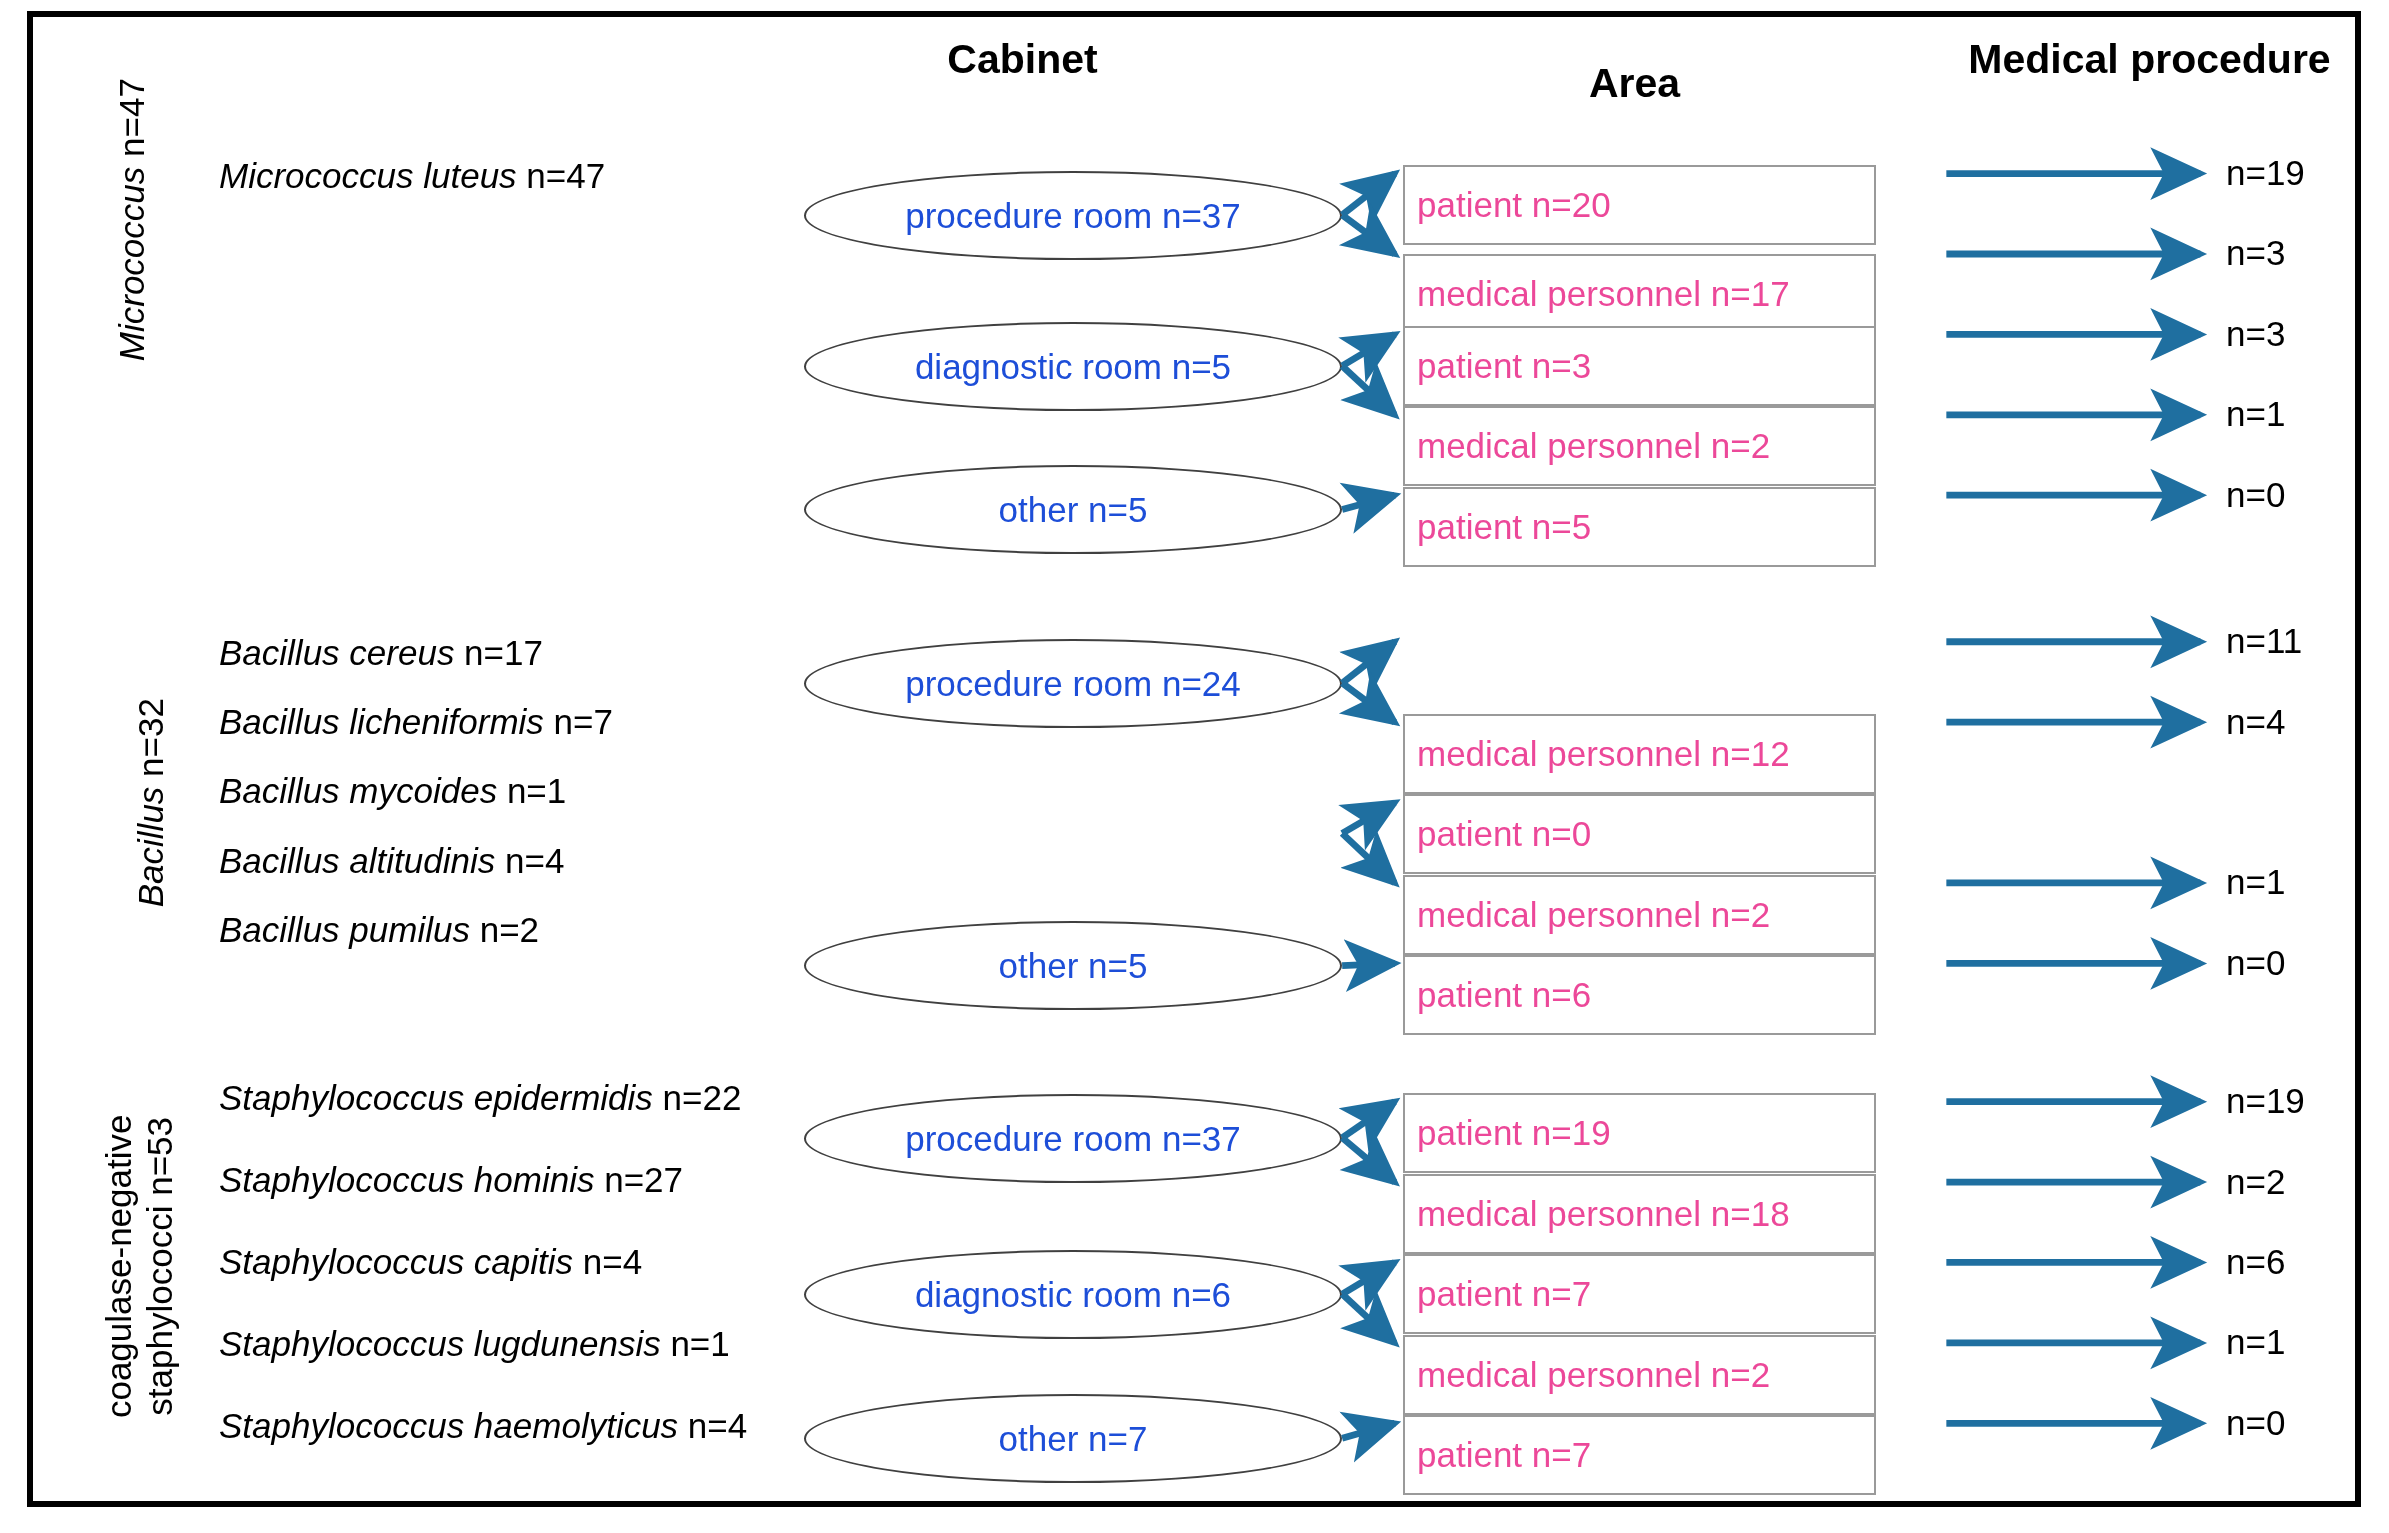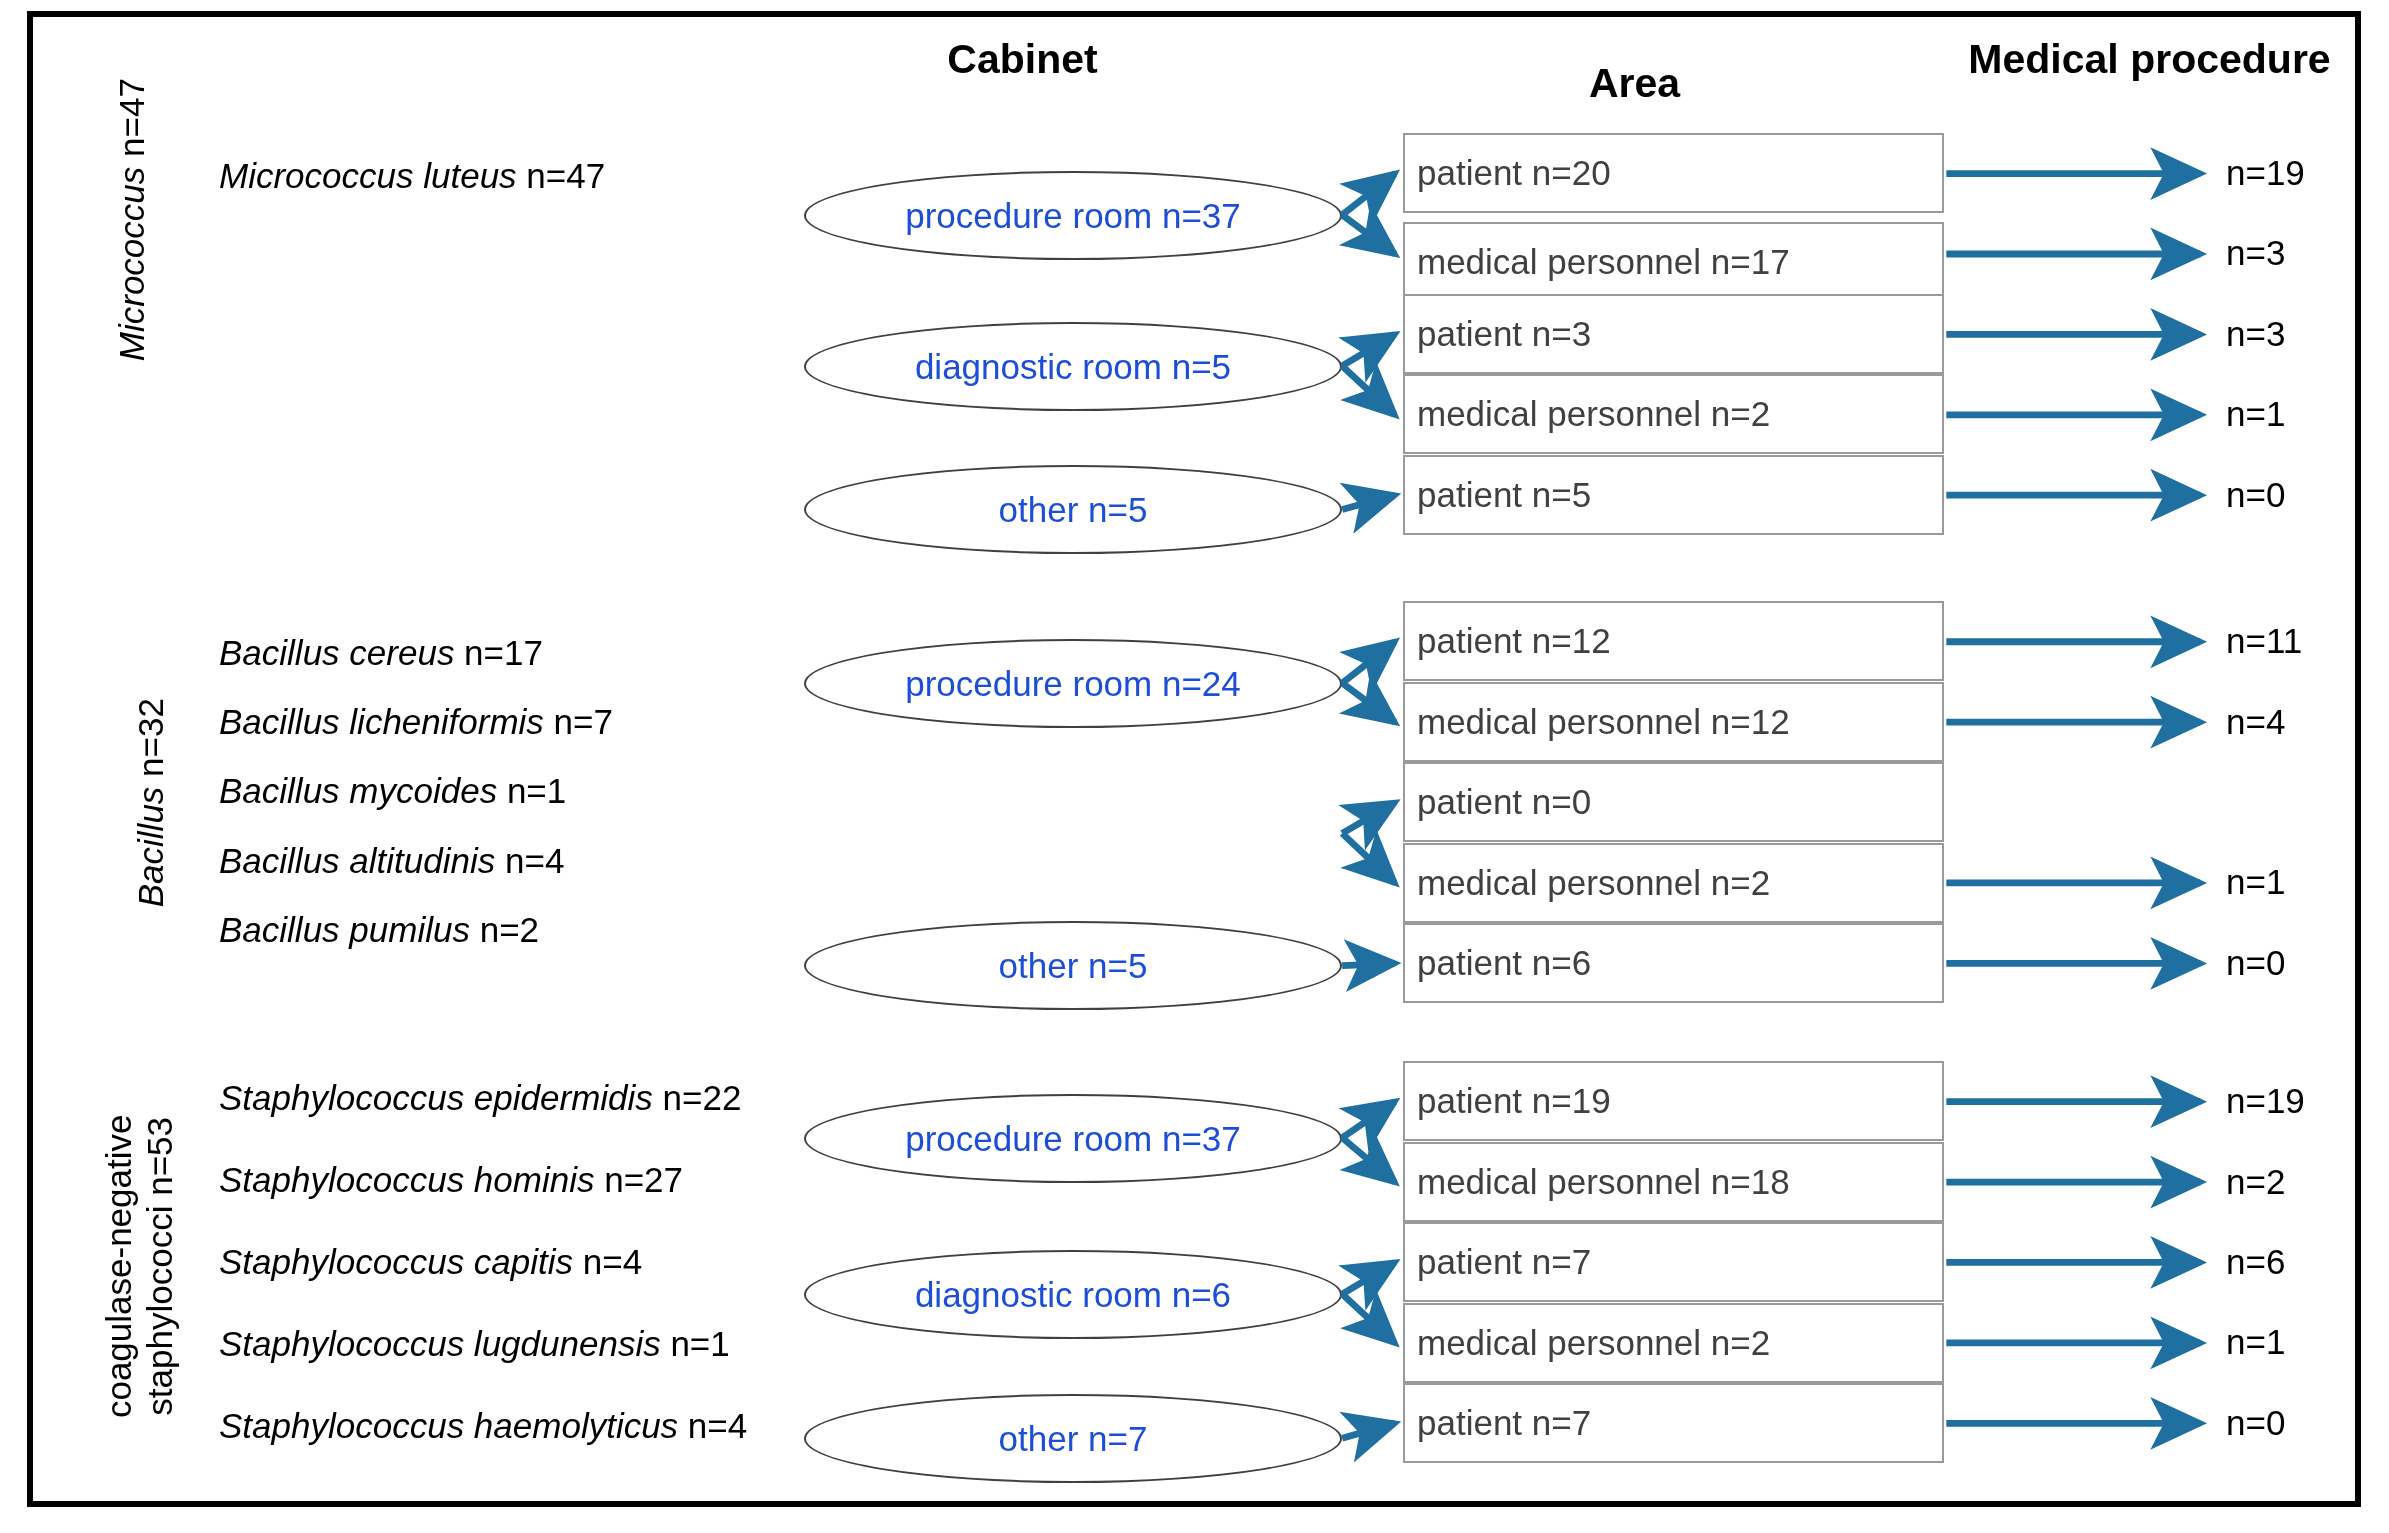--- a/index.html
+++ b/index.html
@@ -81,30 +81,31 @@
     justify-content:center;
     font-size:35px;
     color:#1d4ed8;
     white-space:nowrap;
   }
 
   
   .abox{
     position:absolute;
     left:1403px;
-    width:541px;
+    width:473px;
     height:80px;
     border:2.3px solid #9a9a9a;
     box-sizing:border-box;
     background:#ffffff;
     display:flex;
     align-items:center;
     font-size:35px;
-    color:#404040;
-    white-space:nowrap;
+    color:#ec4899;
+    white-space:nowrap;
+    margin-top:32px;
   }
   .abox span{ padding-left:12px; }
 
   
   .proc-val{
     position:absolute;
     left:2226px;
     font-size:35px;
     color:#000;
     white-space:nowrap;
@@ -194,23 +195,20 @@
     <span class="sci">Bacillus pumilus</span><span class="cnt"> n=2</span>
   </div>
 
   <div class="oval" style="left:804px; top:639px;">
     <span>procedure room n=24</span>
   </div>
   <div class="oval" style="left:804px; top:921px;">
     <span>other n=5</span>
   </div>
 
-  <div class="abox" style="top:601px;">
-    <span>patient n=12</span>
-  </div>
   <div class="abox" style="top:682px;">
     <span>medical personnel n=12</span>
   </div>
   <div class="abox" style="top:762px;">
     <span>patient n=0</span>
   </div>
   <div class="abox" style="top:843px;">
     <span>medical personnel n=2</span>
   </div>
   <div class="abox" style="top:923px;">

